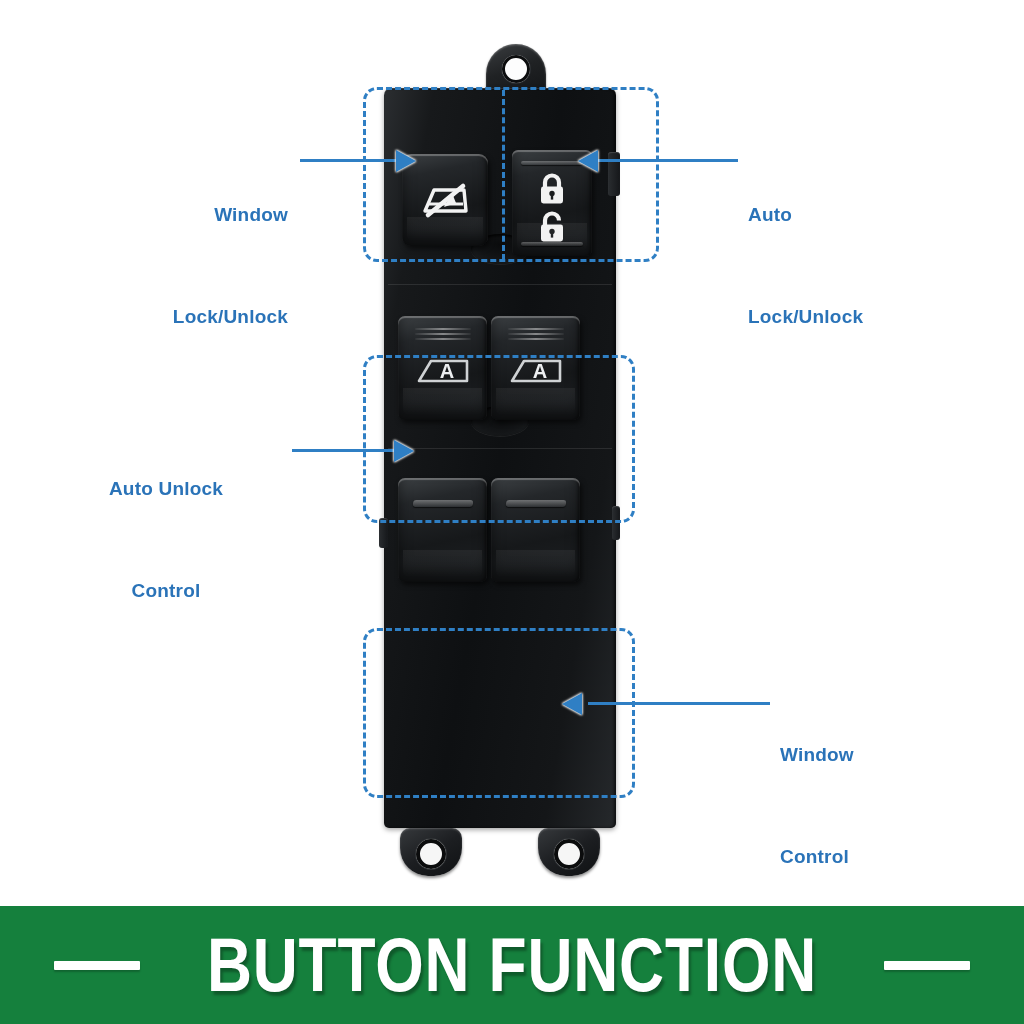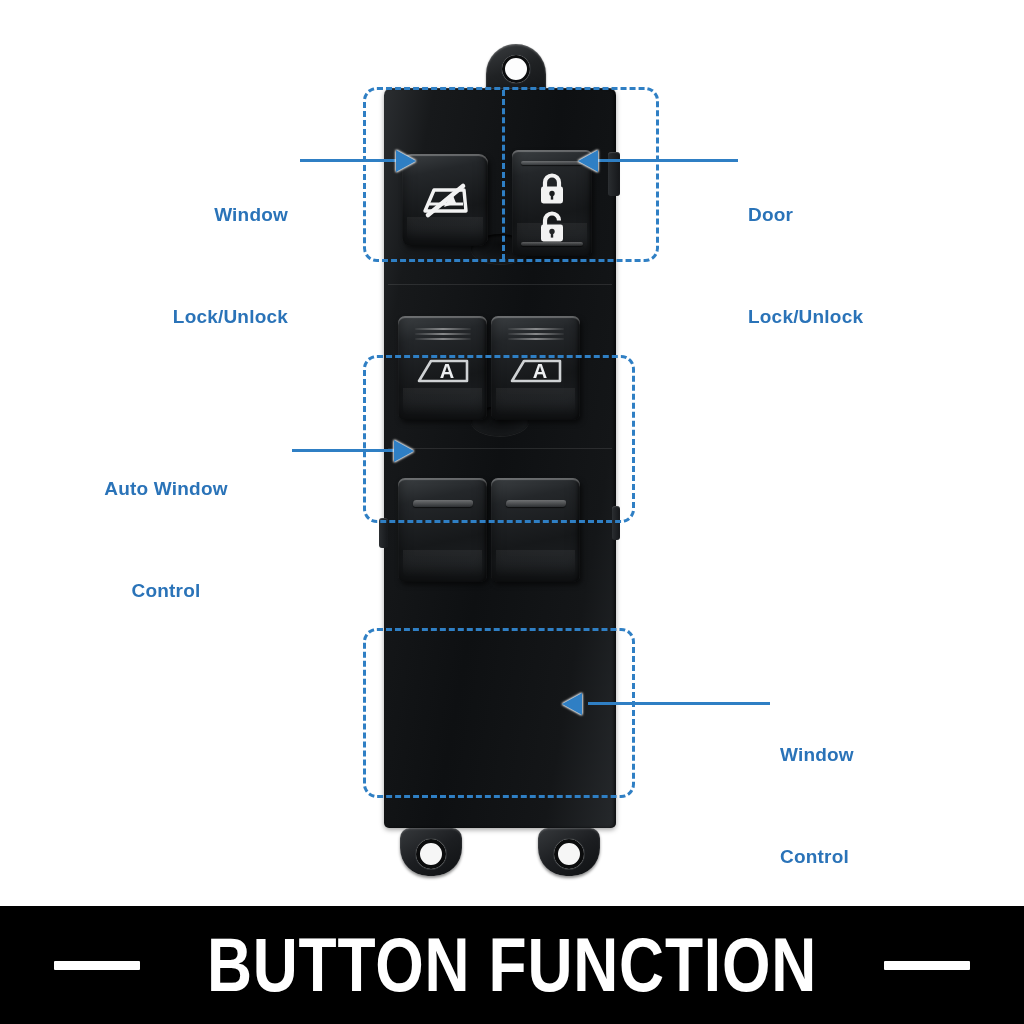--- a/index.html
+++ b/index.html
@@ -137,21 +137,21 @@
   }
   .arrow.left{
     border-top:11px solid transparent;border-bottom:11px solid transparent;
     border-right:20px solid #2f7fc4;
     filter:drop-shadow(0 0 1px #ffffff) drop-shadow(0 0 1px #ffffff);
   }
 
   
   .banner{
     position:absolute;left:0;top:906px;width:1024px;height:118px;
-    background:#000000;
+    background:#15803d;
     display:flex;align-items:center;justify-content:center;
   }
   .banner-dash{width:86px;height:9px;background:#ffffff;border-radius:1px;
     box-shadow:0 2px 2px rgba(0,0,0,.22);}
   .banner-title{
     color:#ffffff;font-weight:bold;font-size:76px;line-height:78px;
     letter-spacing:1px;
     transform:scaleX(.82);transform-origin:center;
     text-shadow:3px 4px 3px rgba(0,0,0,.30);
     white-space:nowrap;
@@ -250,28 +250,28 @@
   <div class="dashbox" style="left:363px;top:628px;width:272px;height:170px;"></div>
 
   <div class="label r" style="left:88px;top:130px;width:200px;">
     <div>Window</div>
     <div>Lock/Unlock</div>
   </div>
   <div class="leader" style="left:300px;top:159px;width:102px;"></div>
   <div class="arrow right" style="left:396px;top:150px;"></div>
 
   <div class="label" style="left:748px;top:130px;width:230px;">
-    <div>Door</div>
+    <div>Auto</div>
     <div>Lock/Unlock</div>
   </div>
   <div class="leader" style="left:598px;top:159px;width:140px;"></div>
   <div class="arrow left" style="left:578px;top:150px;"></div>
 
   <div class="label c" style="left:40px;top:404px;width:252px;">
-    <div>Auto Window</div>
+    <div>Auto Unlock</div>
     <div>Control</div>
   </div>
   <div class="leader" style="left:292px;top:449px;width:108px;"></div>
   <div class="arrow right" style="left:394px;top:440px;"></div>
 
   <div class="label" style="left:780px;top:670px;width:220px;">
     <div>Window</div>
     <div>Control</div>
   </div>
   <div class="leader" style="left:588px;top:702px;width:182px;"></div>

